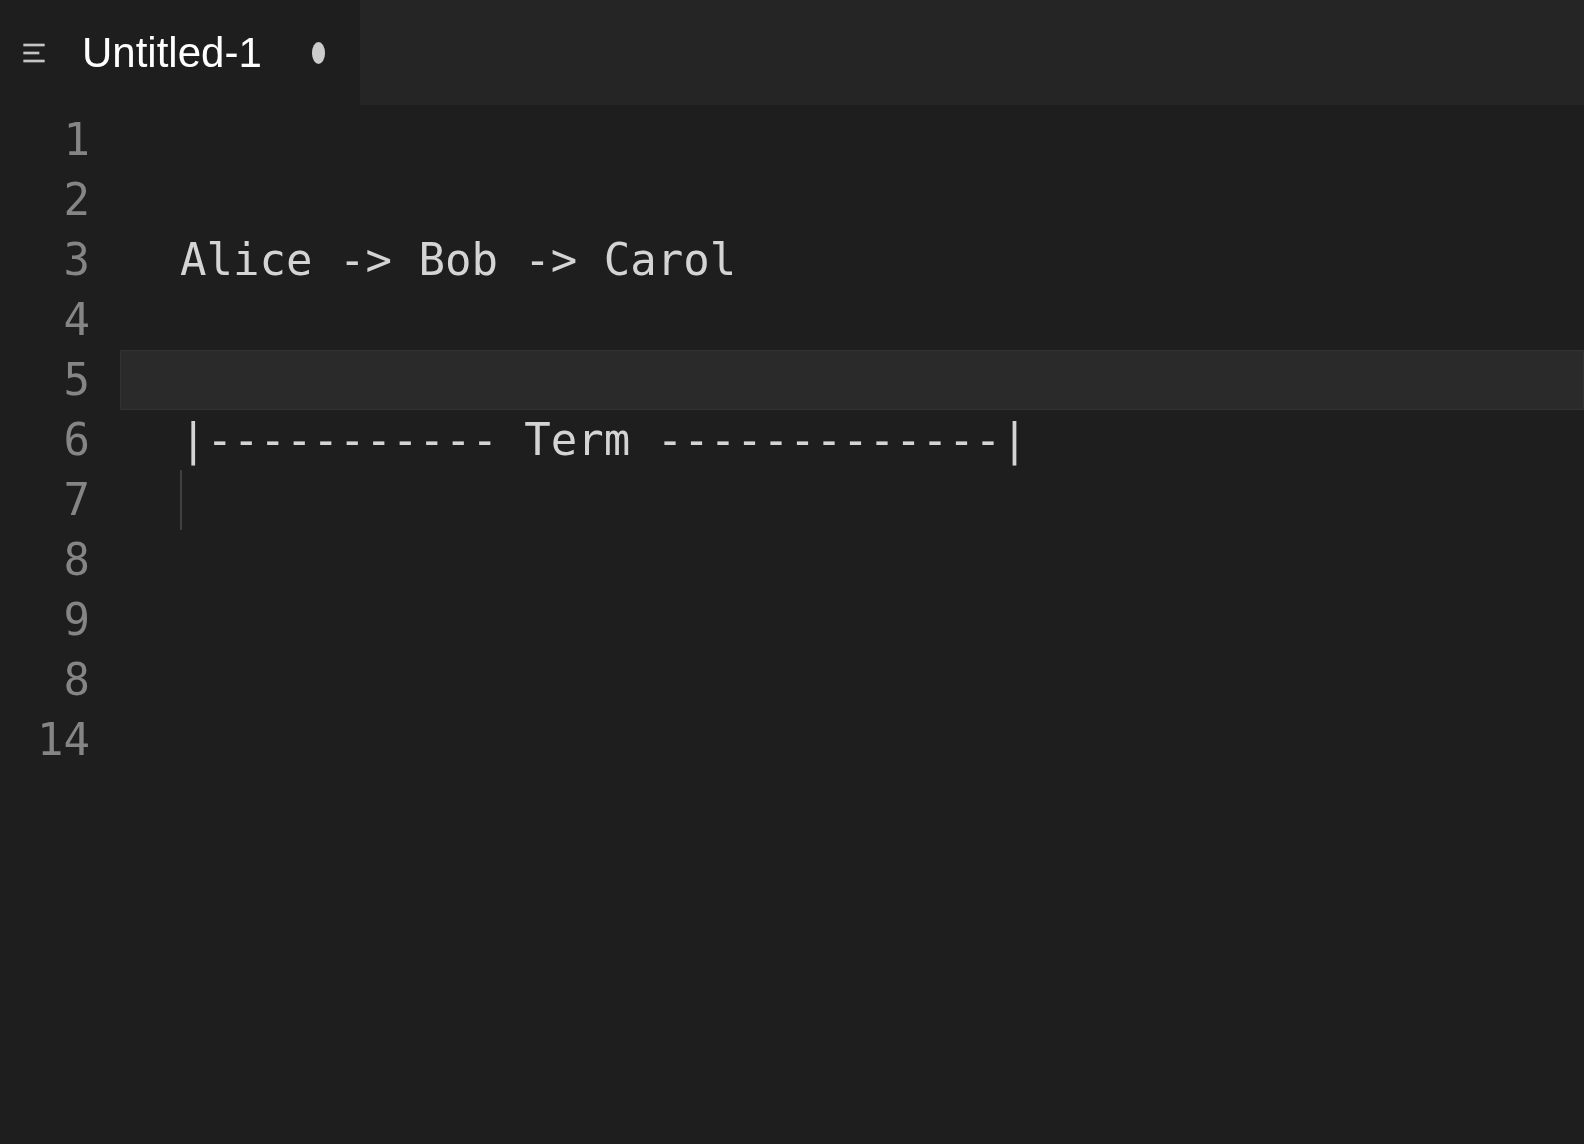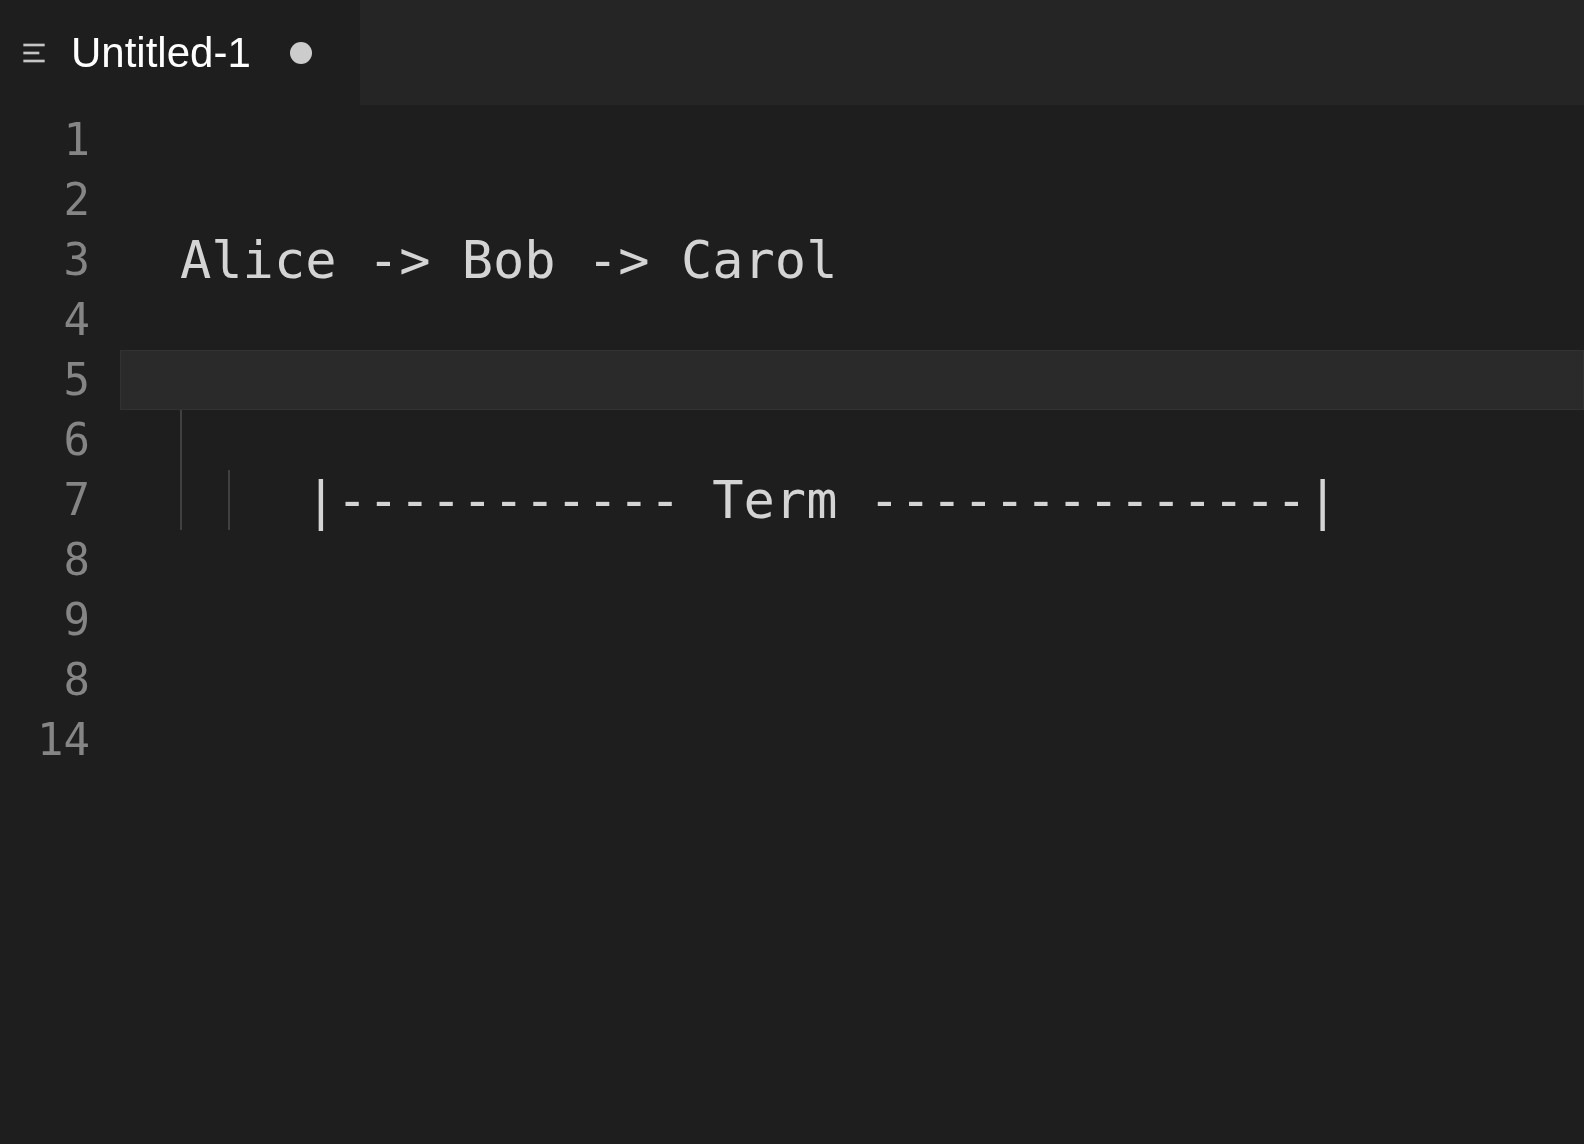--- a/index.html
+++ b/index.html
@@ -17,21 +17,21 @@
     .tab-bar {
       background: #252526;
       height: 105px;
       display: flex;
       align-items: stretch;
     }
     .tab {
       background: #1e1e1e;
       display: flex;
       align-items: center;
-      gap: 21px;
+      gap: 32px;
       padding: 0 35px 0 18px;
       width: 360px;
       cursor: pointer;
     }
     .tab-icon {
       color: #c5c5c5;
       display: flex;
       align-items: center;
       justify-content: center;
     }
@@ -73,21 +73,21 @@
     }
     .code-area {
       flex: 1;
       padding-top: 5px;
       position: relative;
     }
     .code-line {
       height: 60px;
       line-height: 60px;
       font-family: "Menlo", "Consolas", monospace;
-      font-size: 52px;
+      font-size: 44px;
       color: #d4d4d4;
       white-space: pre;
       padding-left: 60px;
       position: relative;
     }
     .code-line.active {
       background: #2a2a2a;
       box-shadow: inset 0 0 0 1px #323232;
     }
     .indent-guide::before {
@@ -139,19 +139,19 @@
     <div class="line-number">9</div>
     <div class="line-number">8</div>
     <div class="line-number">14</div>
   </div>
   <div class="code-area">
     <div class="code-line"></div>
     <div class="code-line"></div>
     <div class="code-line">Alice -&gt; Bob -&gt; Carol</div>
     <div class="code-line"></div>
     <div class="code-line active"></div>
+    <div class="code-line">|----------- Term -------------|</div>
     <div class="code-line indent-guide"></div>
-    <div class="code-line indent-guide indent-guide-2">    |----------- Term --------------|</div>
     <div class="code-line"></div>
     <div class="code-line"></div>
     <div class="code-line"></div>
   </div>
 </div>
 
 </body></html>

